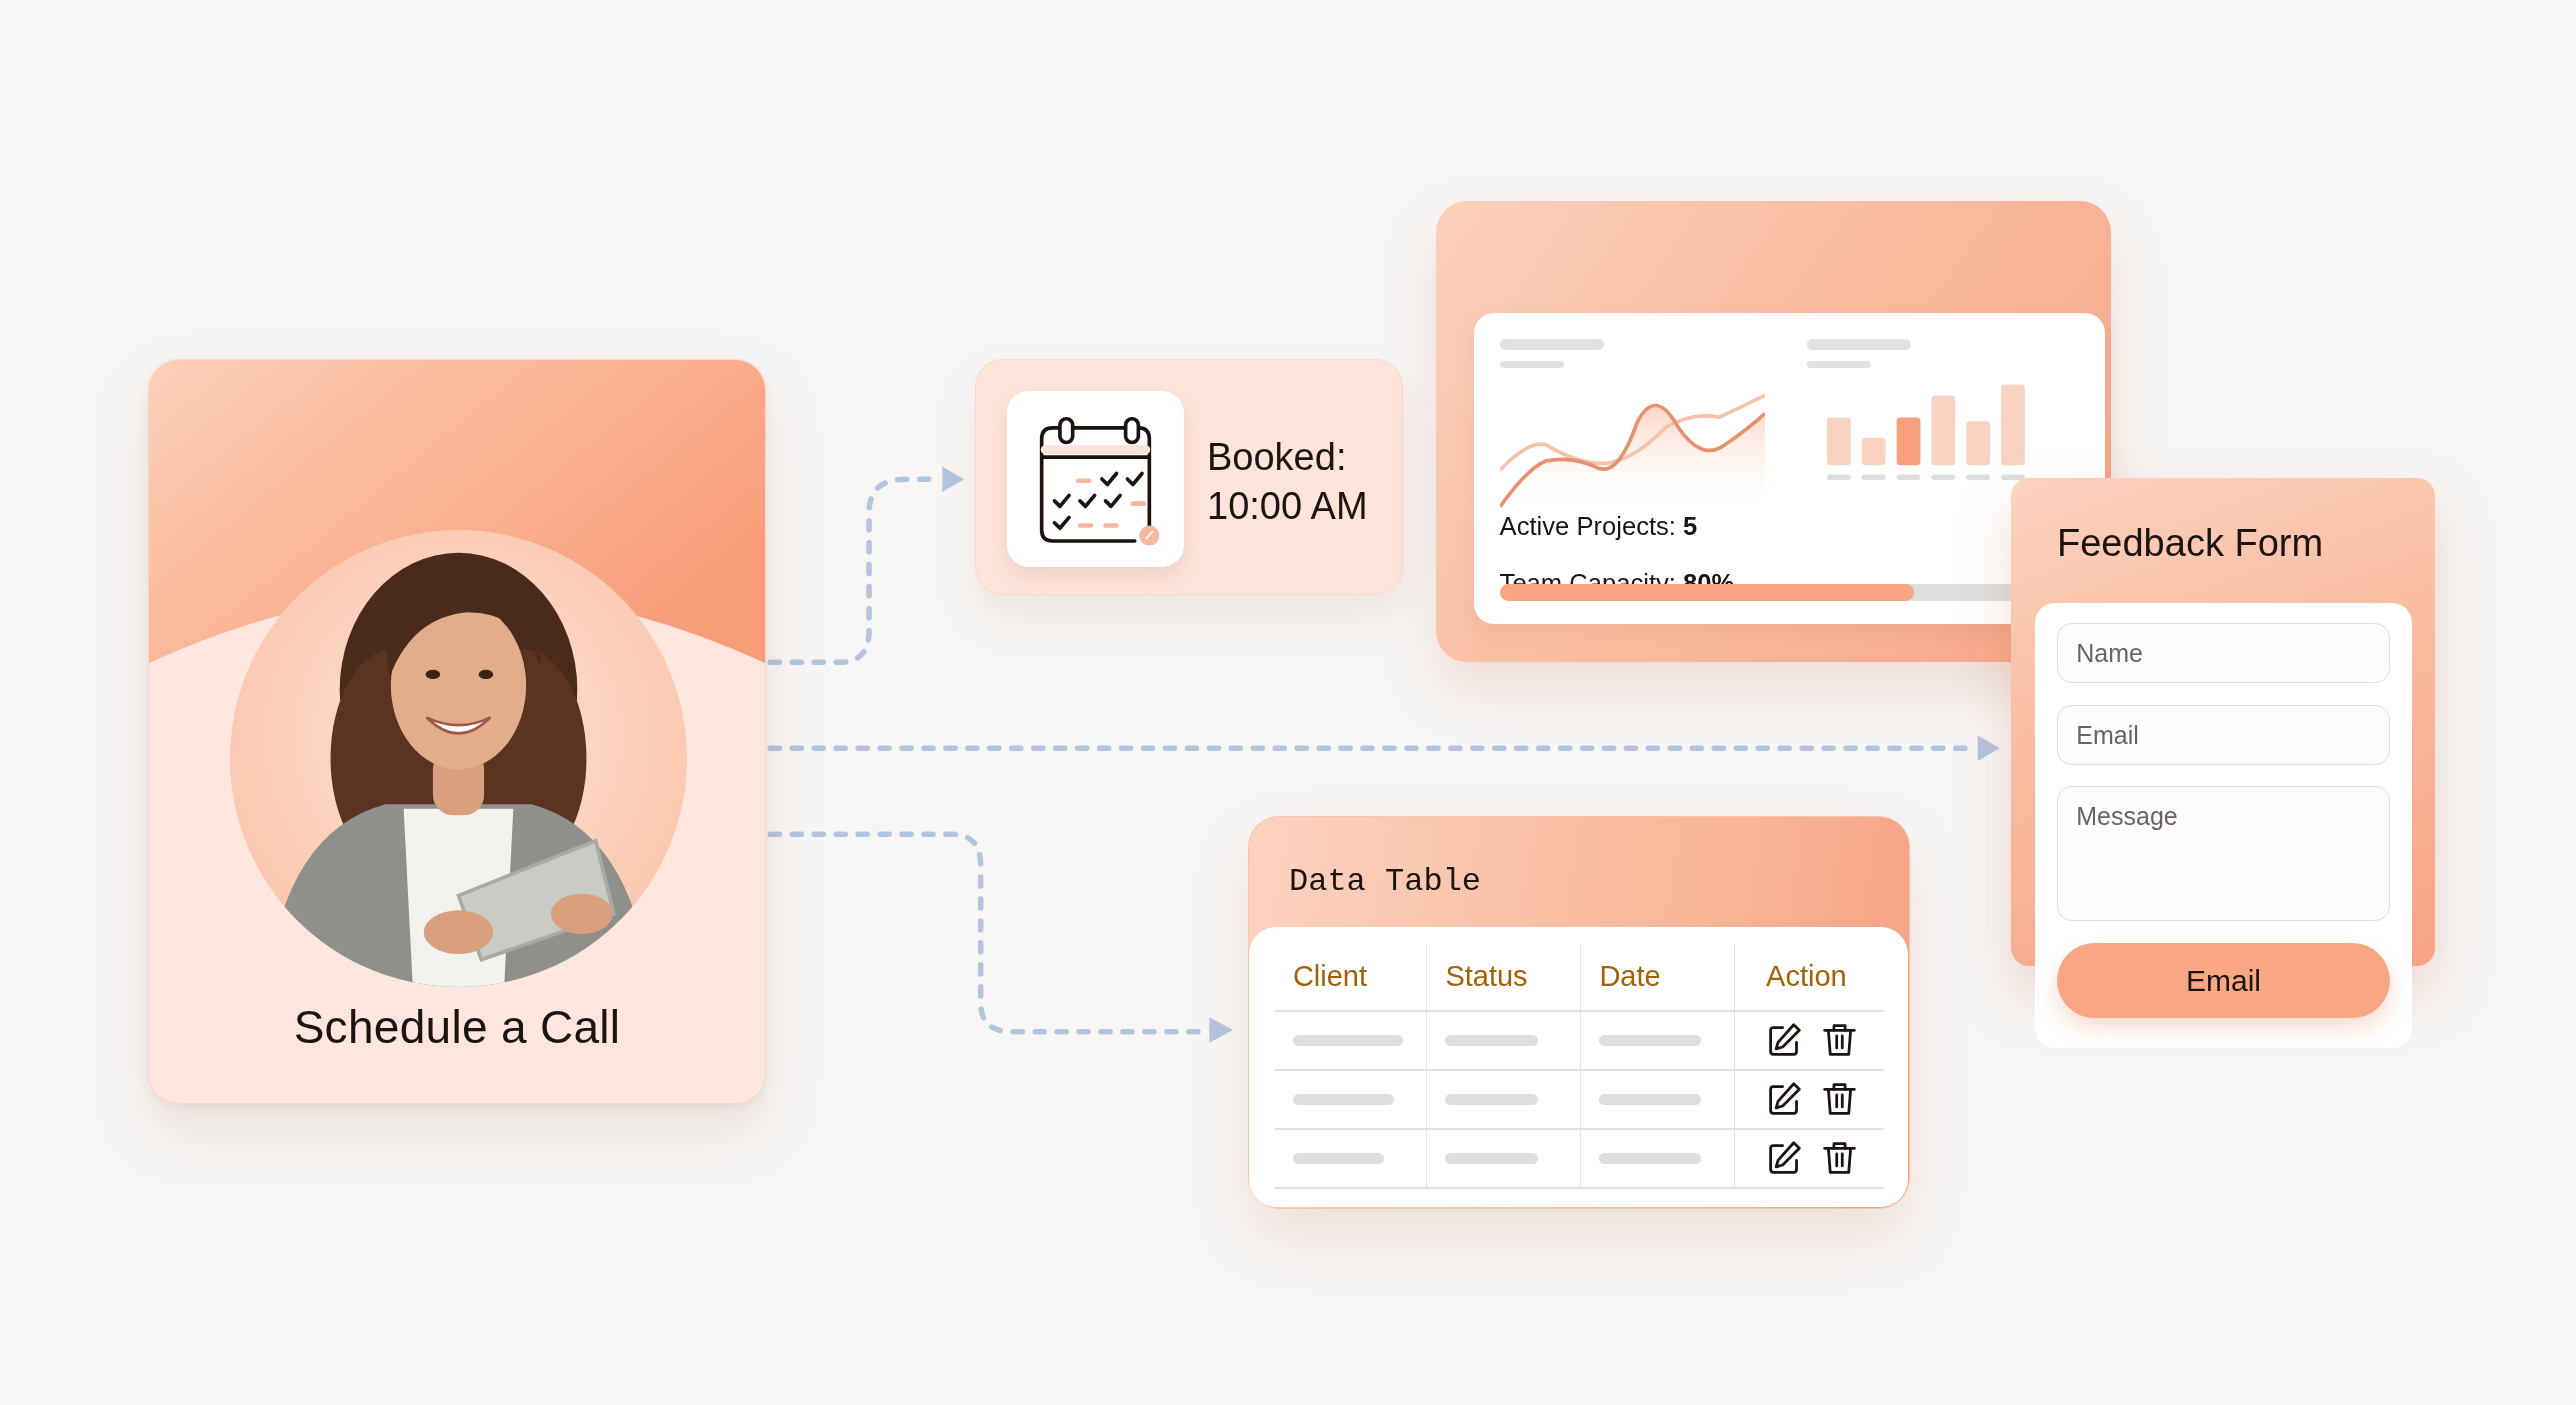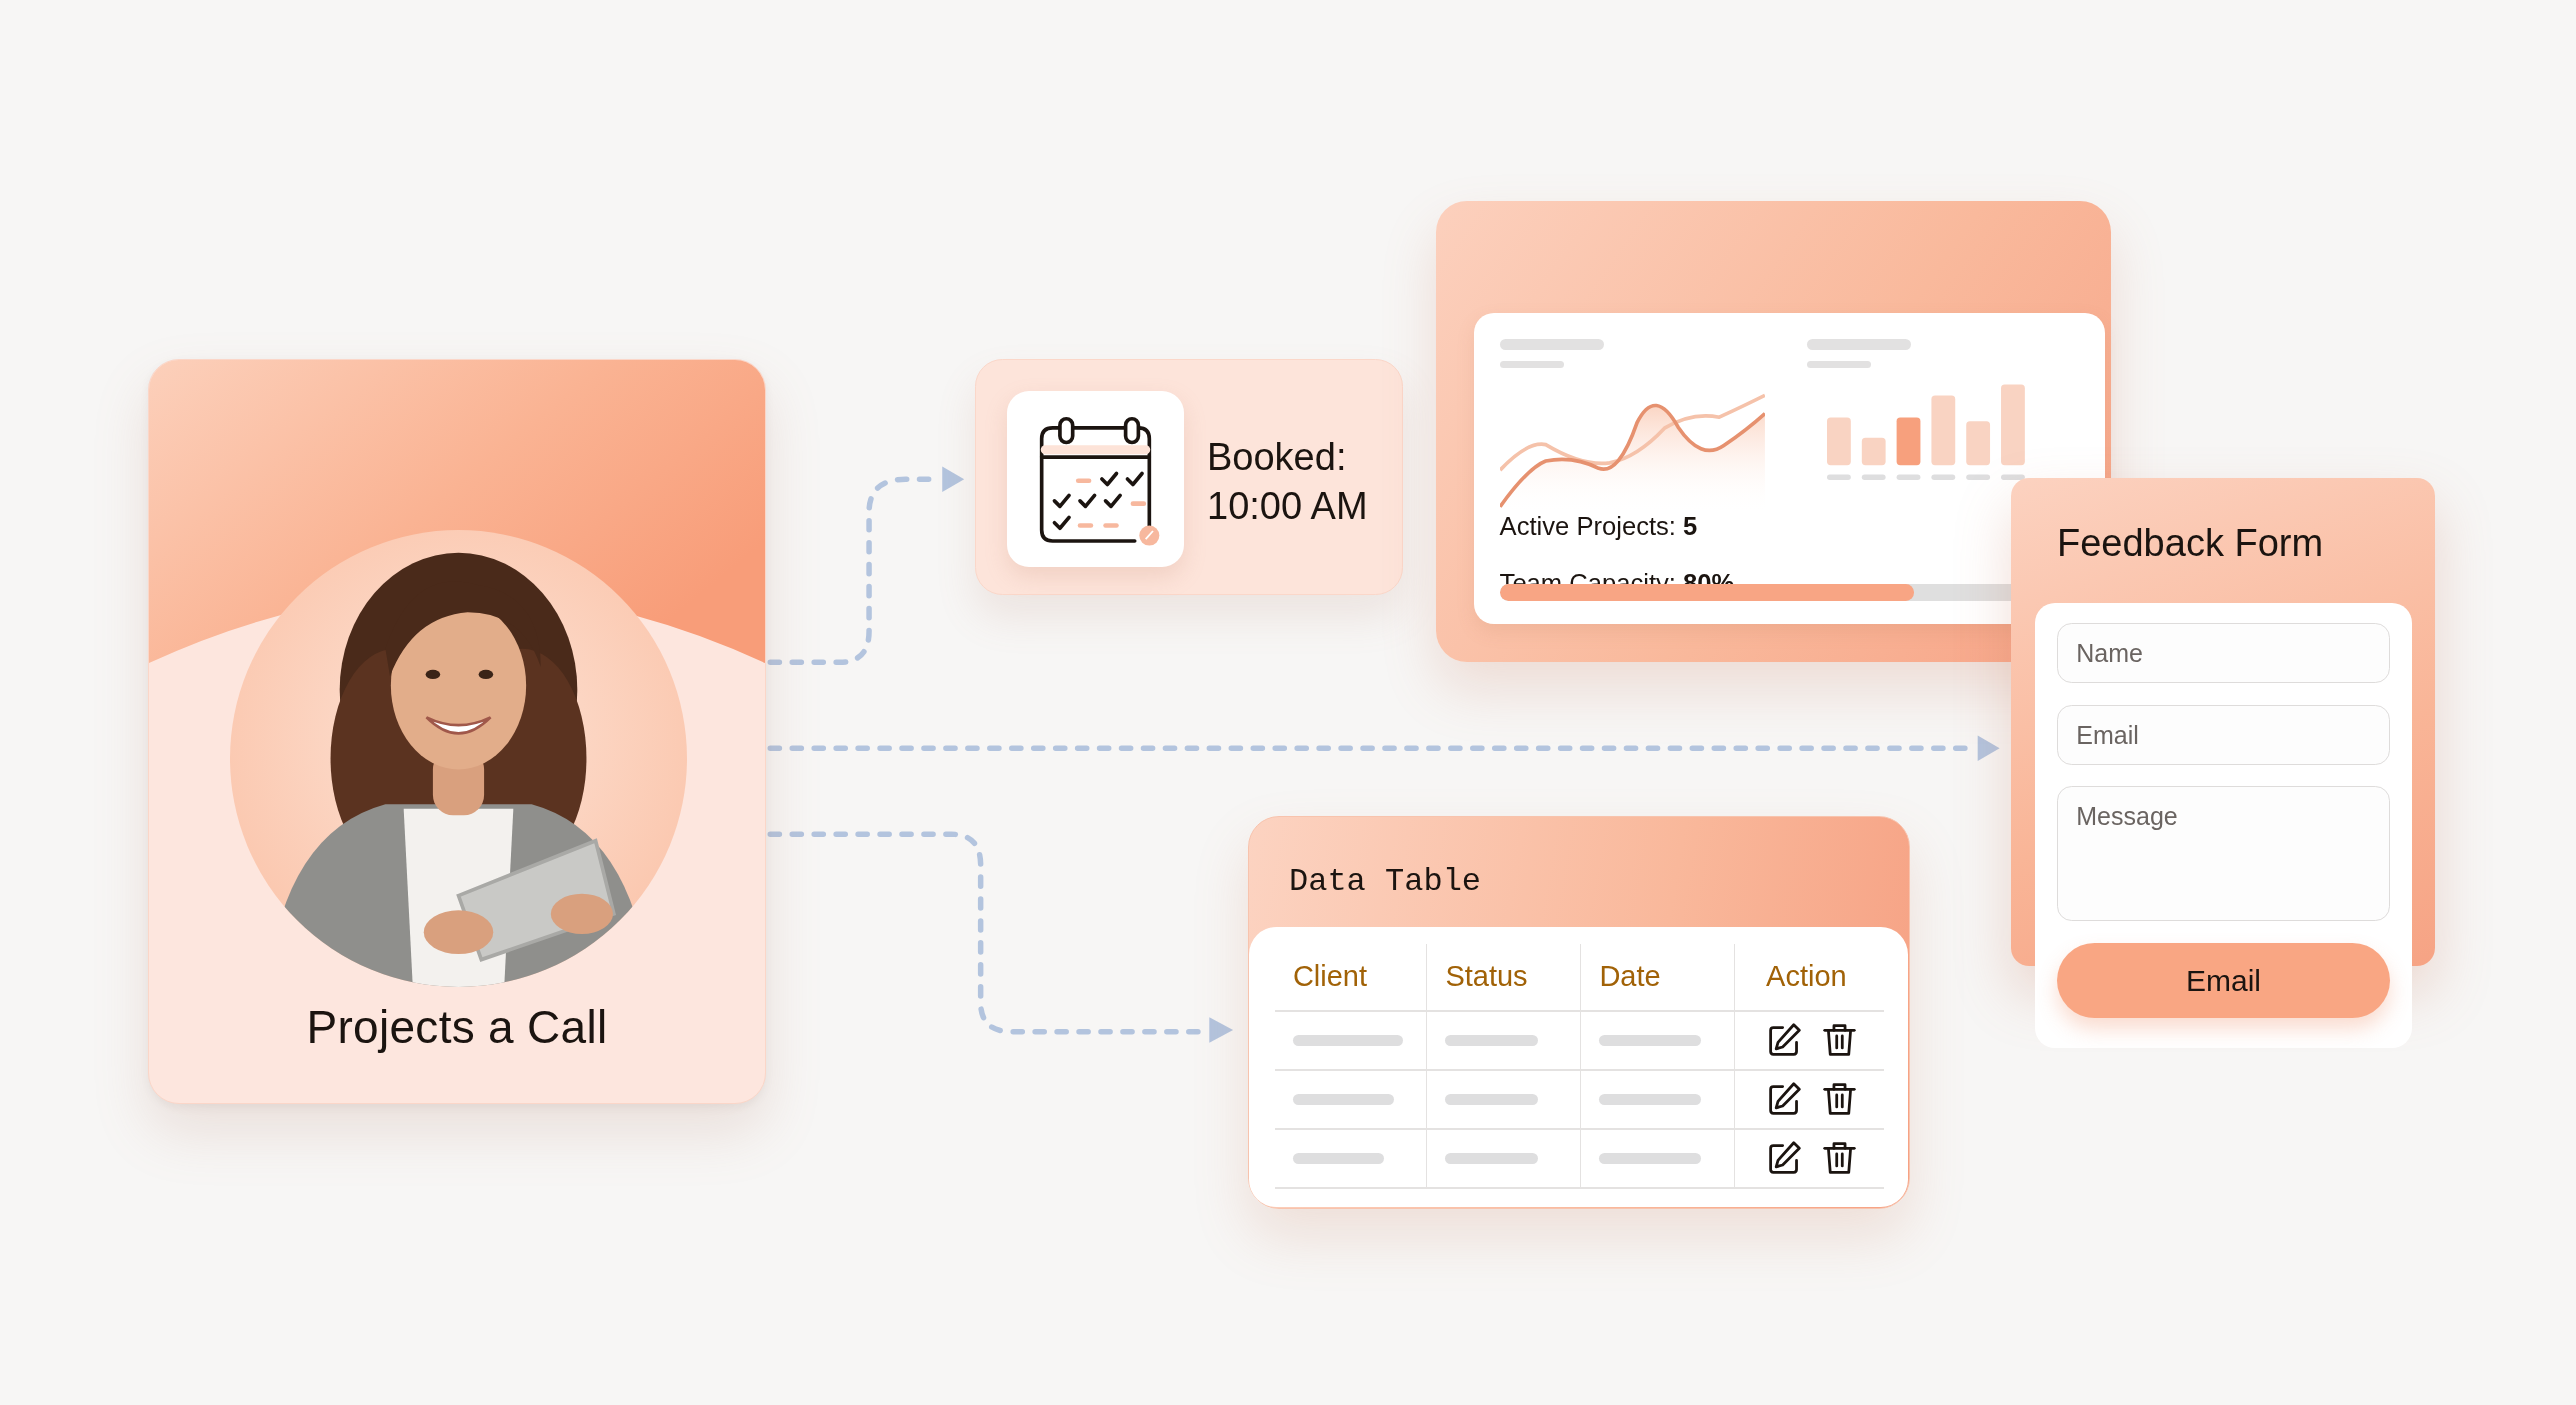--- a/index.html
+++ b/index.html
@@ -186,21 +186,21 @@
       <path d="M215 205 Q250 240 285 205 Q250 222 215 205 Z" fill="#ffffff" stroke="#a0584a" stroke-width="3"></path>
 
       <path d="M170 130 Q200 40 270 60 Q340 70 340 150 Q320 90 260 90 Q200 95 175 160 Z" fill="#4a2a1a"></path>
 
       <path d="M250 400 L400 340 L420 420 L275 470 Z" fill="#c9c9c6" stroke="#a9a9a6" stroke-width="4"></path>
 
       <ellipse cx="250" cy="440" rx="38" ry="24" fill="#d9a07e"></ellipse>
       <ellipse cx="385" cy="420" rx="34" ry="22" fill="#d9a07e"></ellipse>
     </svg>
   </div>
-  <div class="schedule-title">Projects a Call</div>
+  <div class="schedule-title">Schedule a Call</div>
 </div>
 
 <div class="abs booked-card">
   <div class="cal-tile">
     <svg viewBox="0 0 194 192" width="177" height="176">
       <g fill="none" stroke="#1b1410" stroke-width="4" stroke-linecap="round" stroke-linejoin="round">
         <path d="M156 150 V52 Q156 40 144 40 H50 Q38 40 38 52 V152 Q38 164 50 164 H140"></path>
         <line x1="38" y1="72" x2="156" y2="72"></line>
         <rect x="58" y="30" width="14" height="26" rx="7" fill="#fff"></rect>
         <rect x="130" y="30" width="14" height="26" rx="7" fill="#fff"></rect>

